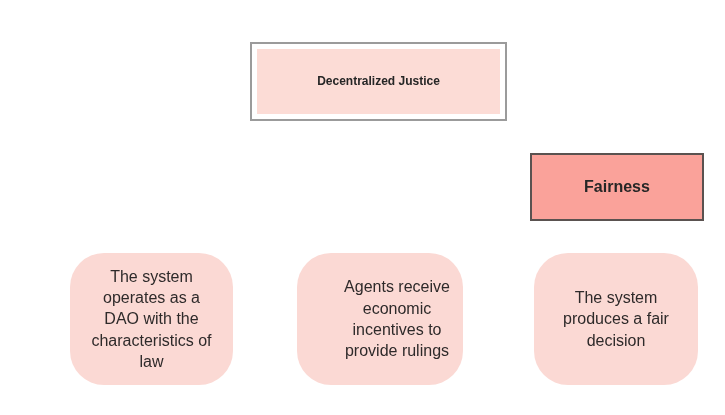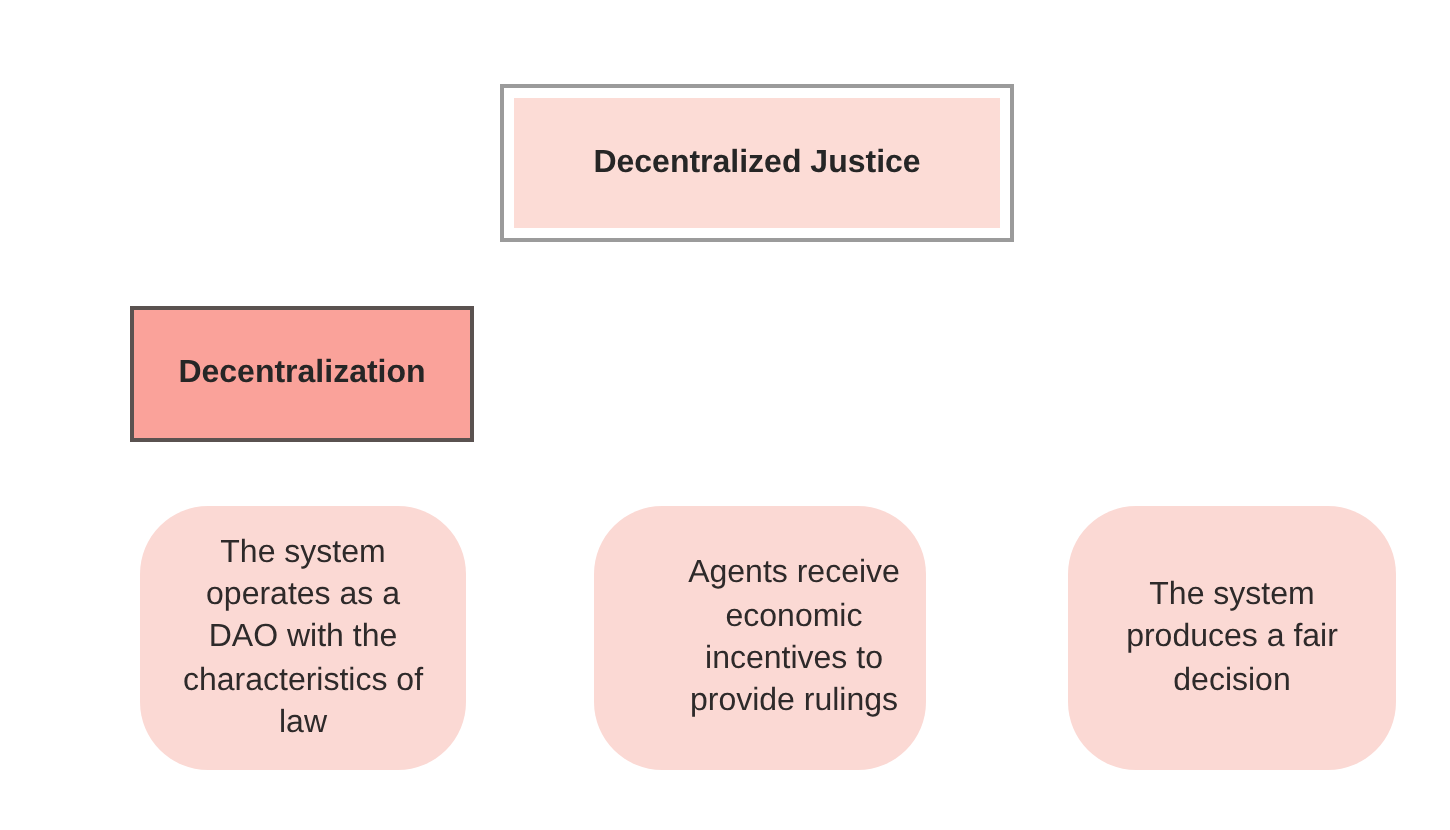--- a/index.html
+++ b/index.html
@@ -36,21 +36,21 @@
   .root-box {
     left: 250px; top: 42px;
     width: 257px; height: 79px;
     border: 2px solid var(--root-border);
     background: var(--root-fill);
     background-clip: content-box;
     padding: 5px;
   }
   .root-box .label {
     font-weight: bold;
-    font-size: 16px;
+    font-size: 12px;
   }
   
   .header-box {
     top: 153px; height: 68px;
     border: 2px solid var(--header-border);
     background: var(--header-fill);
   }
   .header-box .label {
     font-weight: bold;
     font-size: 16px;
@@ -76,25 +76,25 @@
 </style>
 </head>
 <body>
 
 <div class="canvas">
 
   <div class="node root-box">
     <span class="label">Decentralized Justice</span>
   </div>
 
-  <div class="node header-box header-1">
-    <span class="label">Decentralization</span>
-  </div>
 
 
+  <div class="node header-box header-3">
+    <span class="label">Fairness</span>
+  </div>
 
   <div class="node desc-box desc-1">
     <span class="label">The system
 operates as a
 DAO with the
 characteristics of
 law</span>
   </div>
 
   <div class="node desc-box desc-2">

